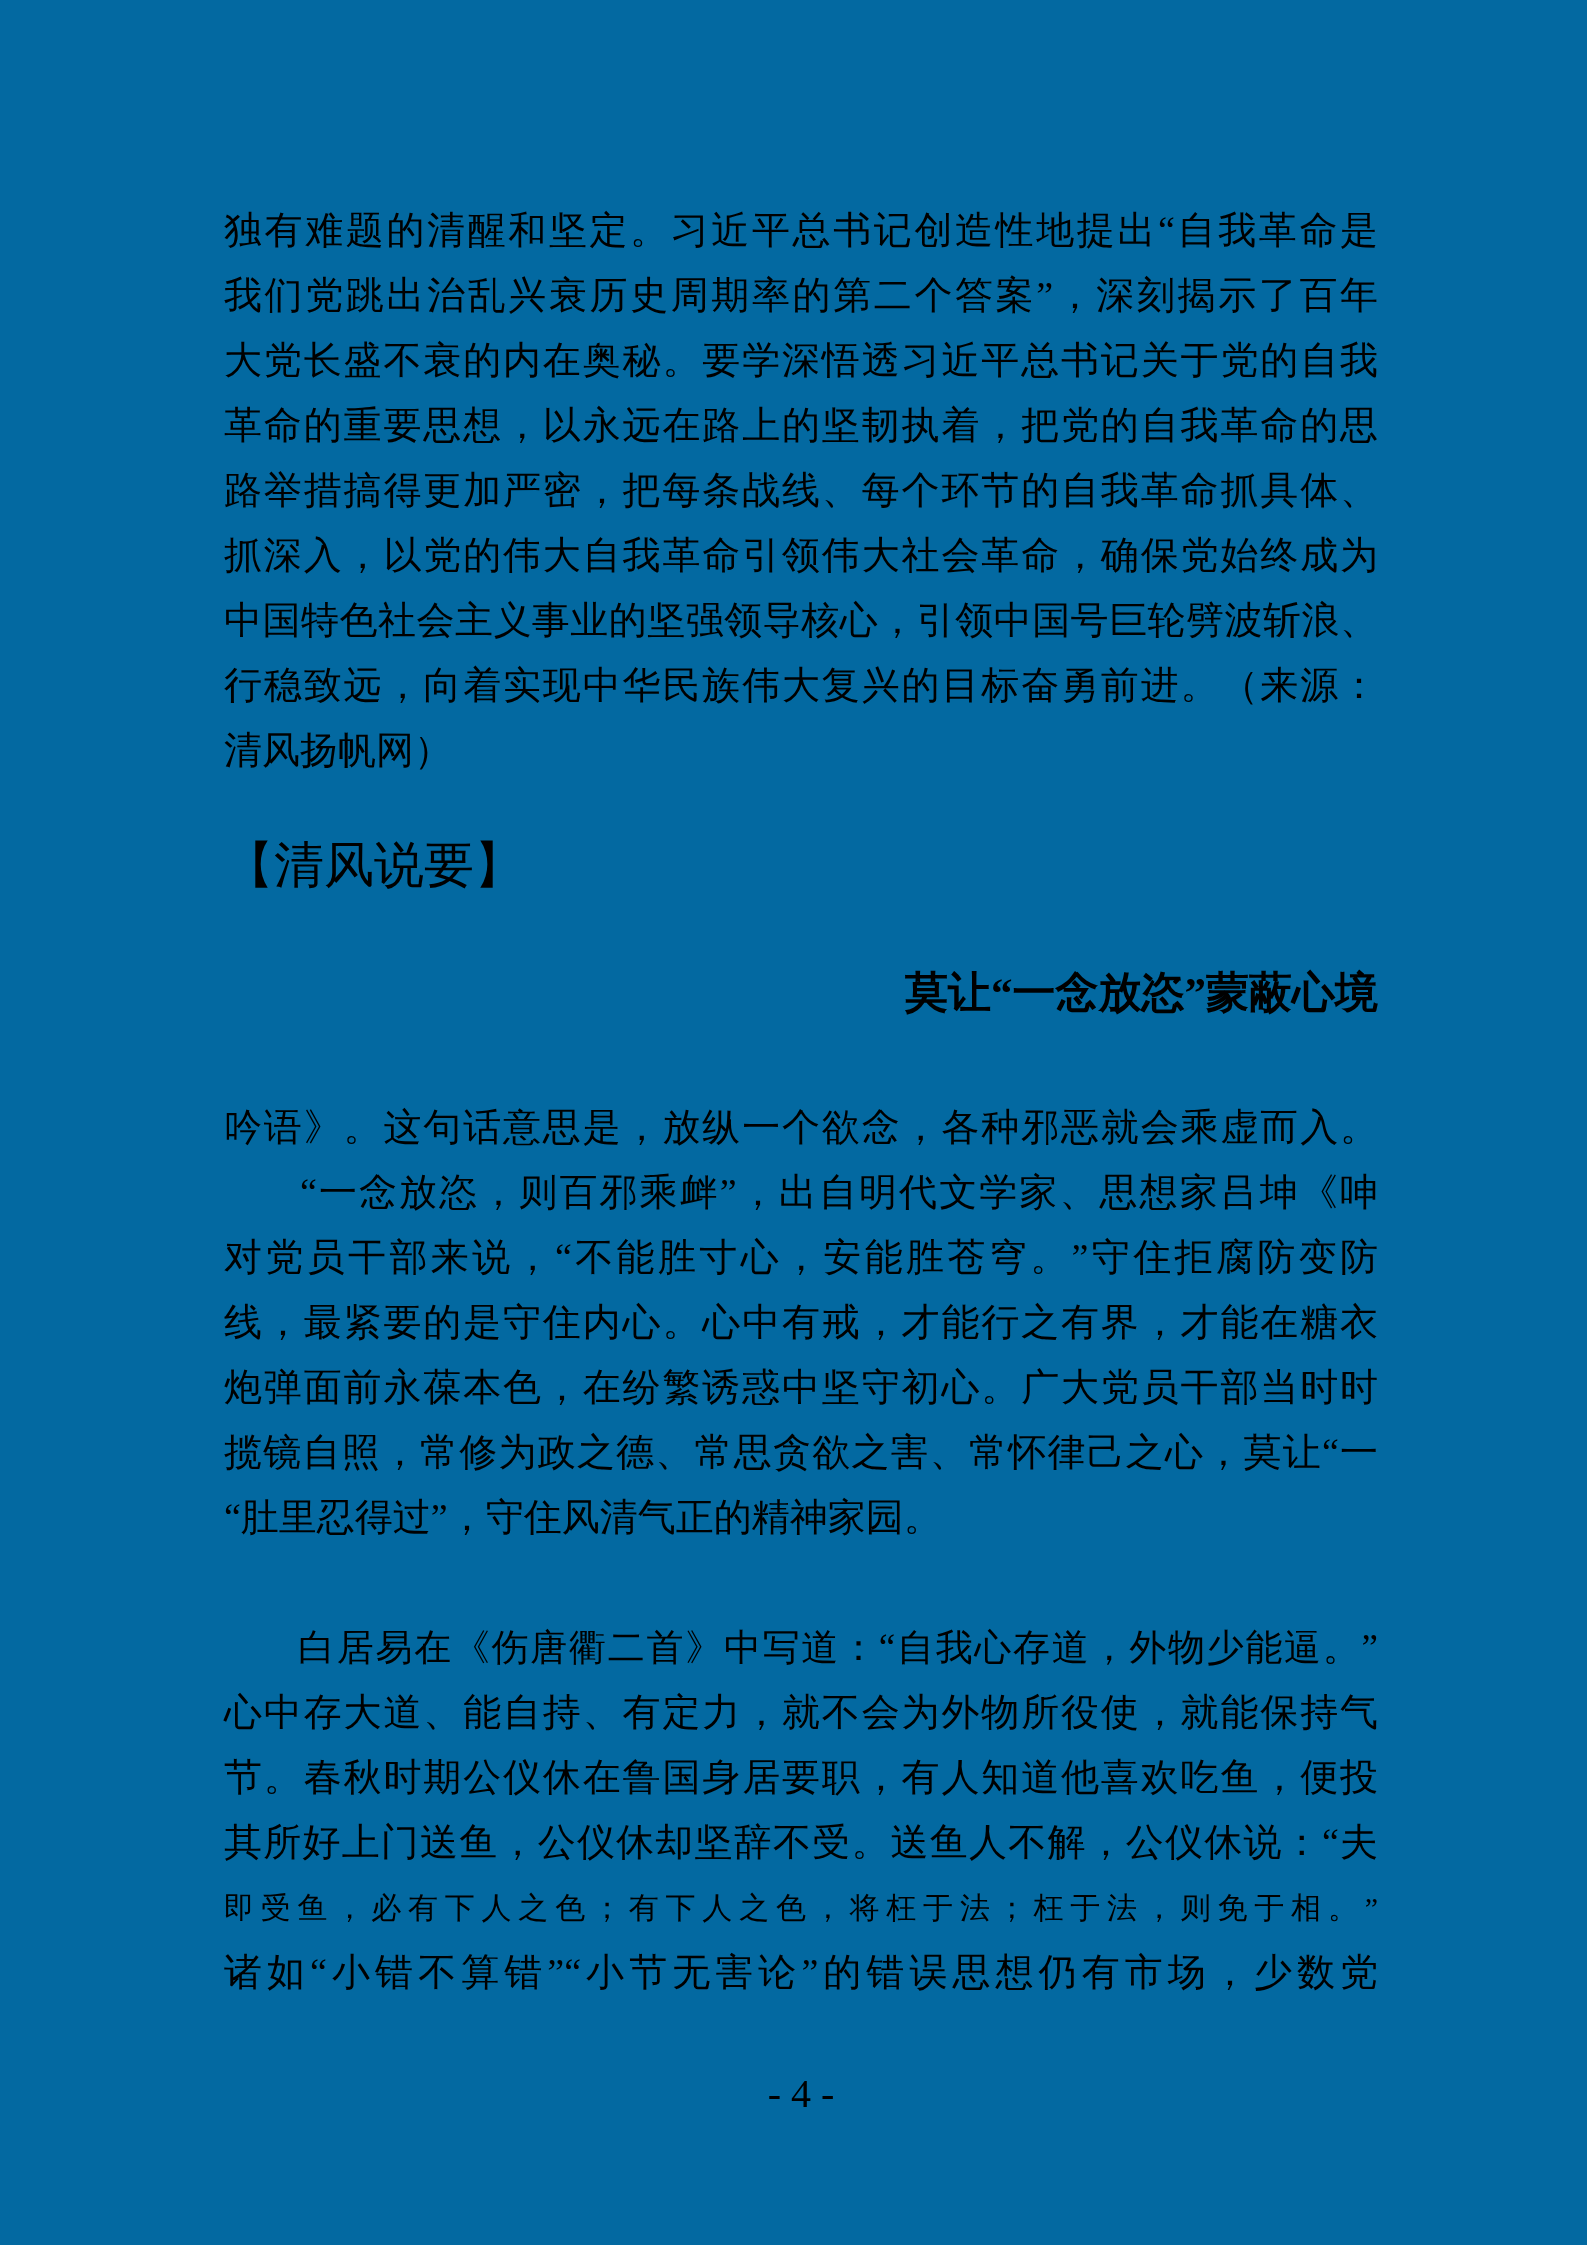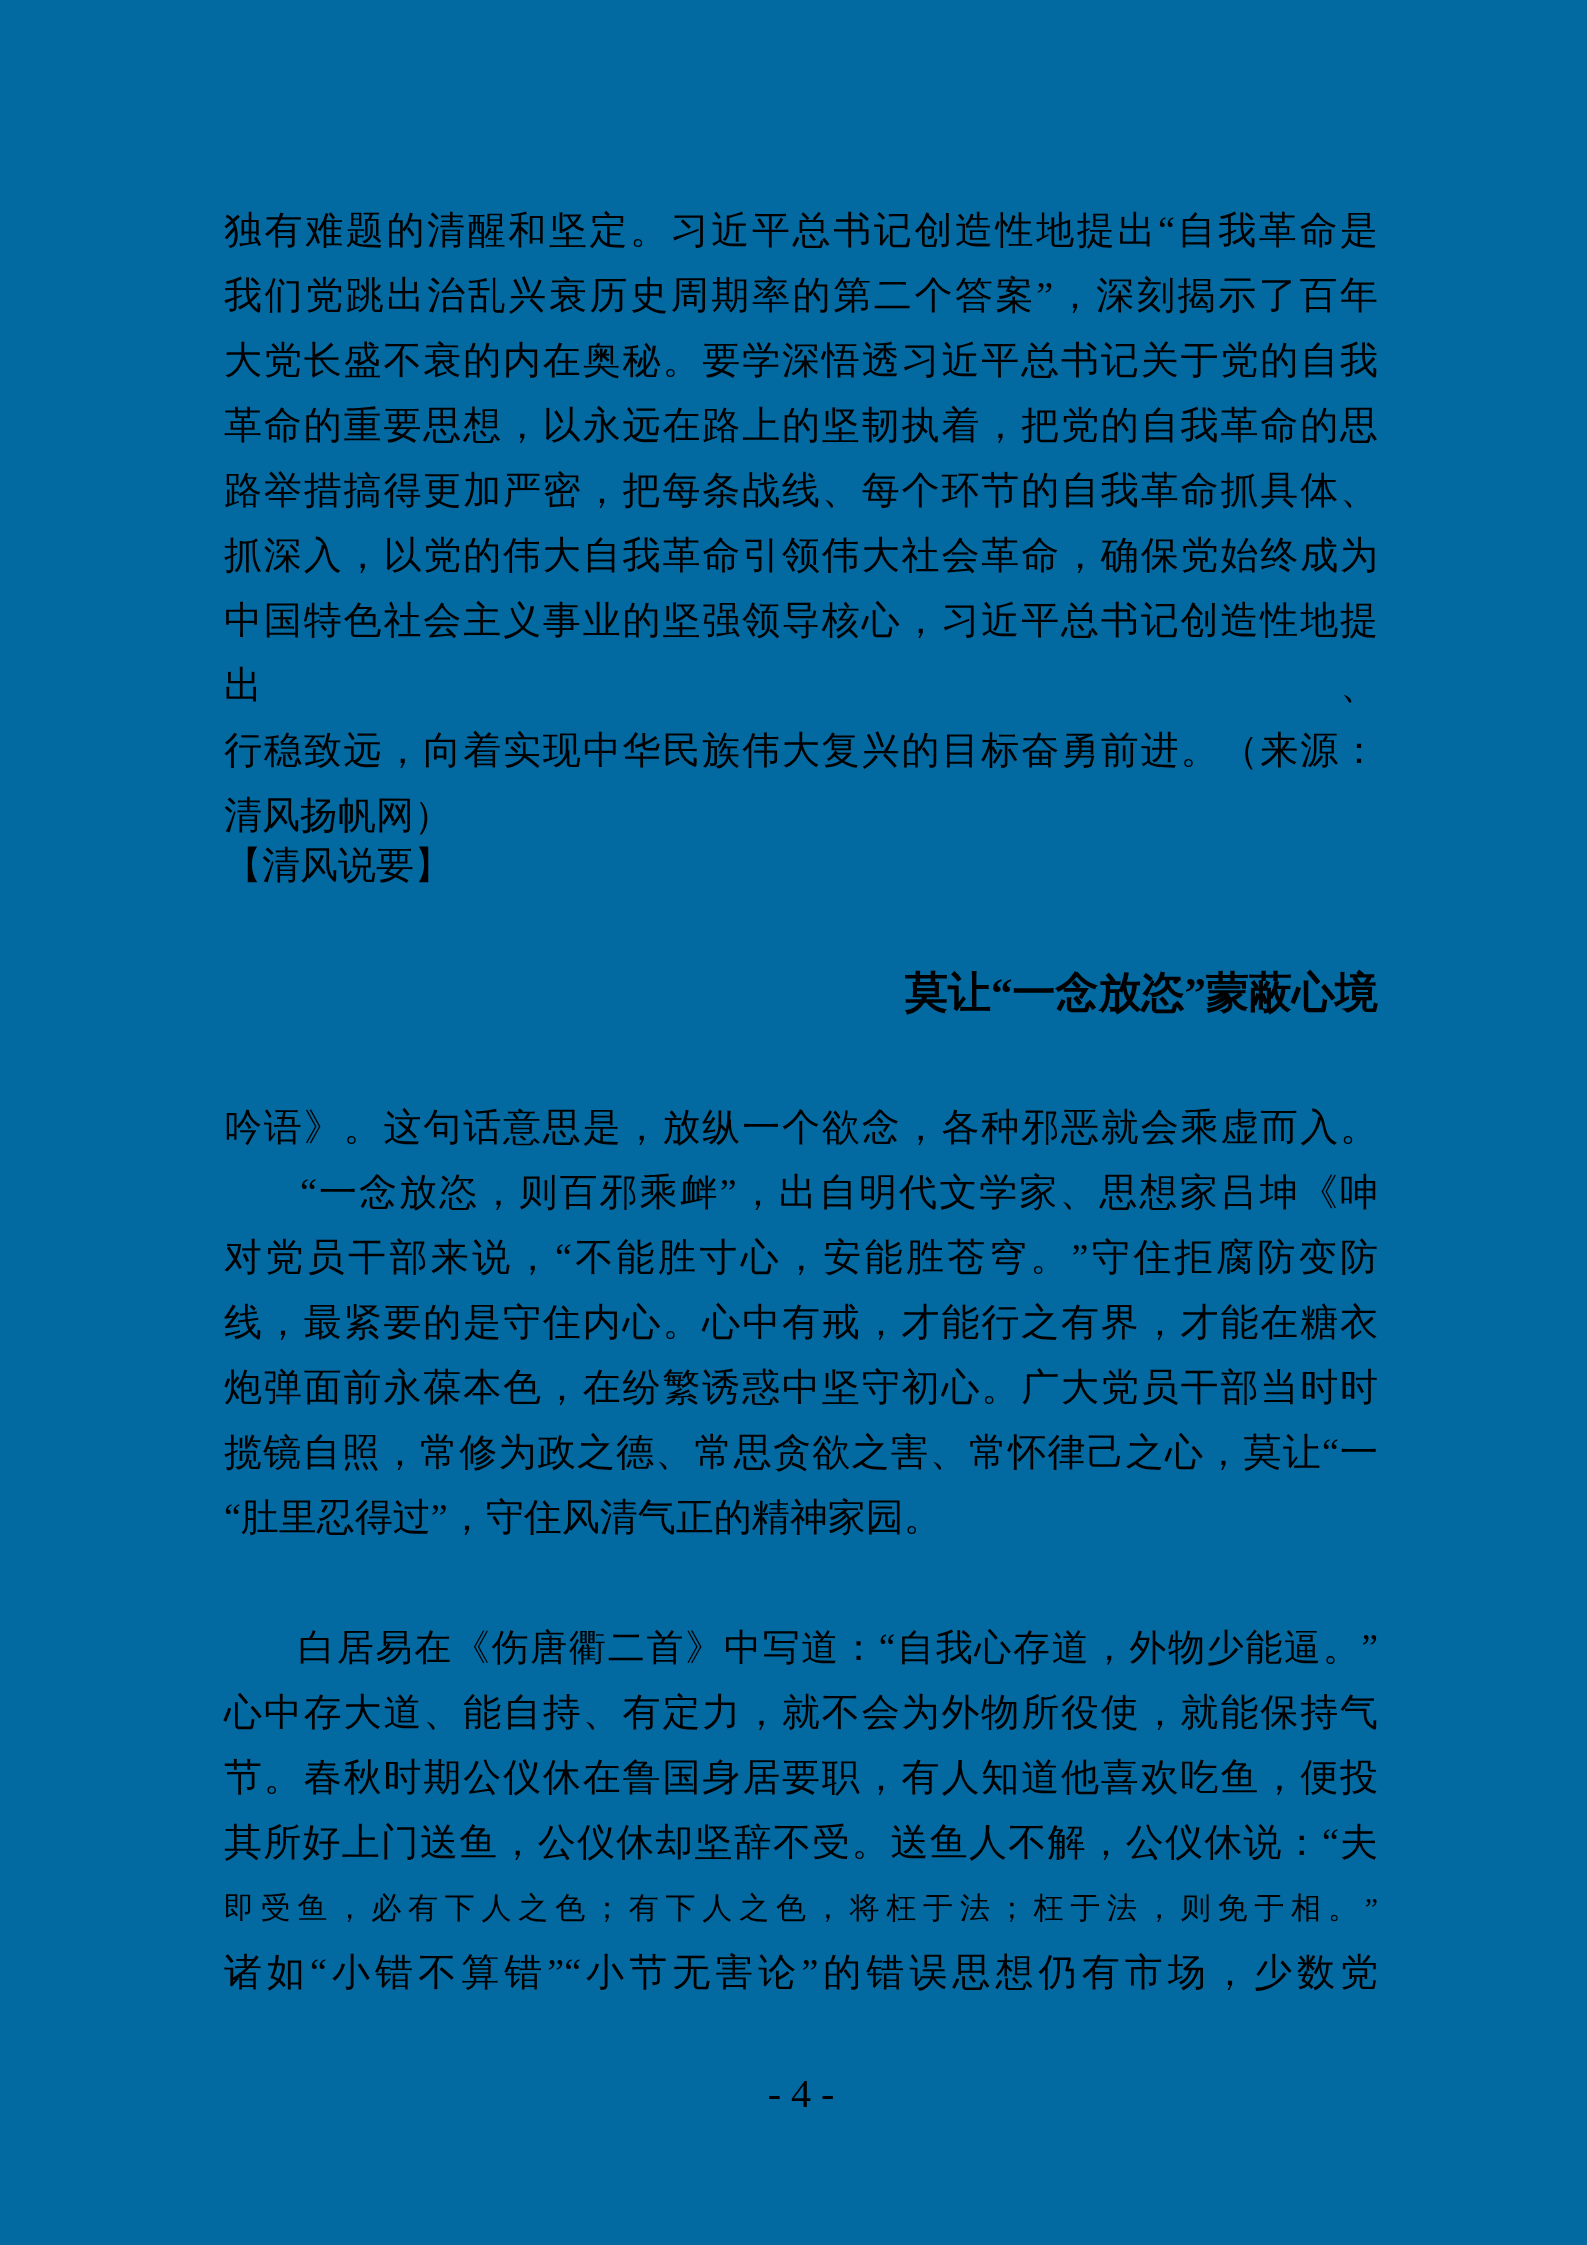--- a/index.html
+++ b/index.html
@@ -33,21 +33,21 @@
   }
   .line.indent {
     text-indent: 2em;
   }
   .line.squeeze1 { font-size: 37px; }
   .line.squeeze2 { font-size: 30px; }
   .section-label {
     position: absolute;
     left: 224px;
     top: 833px;
-    font-size: 38px;
+    font-size: 50px;
     line-height: 65px;
   }
   .article-title {
     position: absolute;
     left: 224px;
     width: 1154px;
     top: 960px;
     margin: 0;
     font-size: 43px;
     line-height: 65px;
@@ -69,21 +69,21 @@
 
 <div class="page">
 
   <section class="para" style="top:198px">
     <div class="line">独有难题的清醒和坚定。习近平总书记创造性地提出“自我革命是</div>
     <div class="line">我们党跳出治乱兴衰历史周期率的第二个答案”，深刻揭示了百年</div>
     <div class="line">大党长盛不衰的内在奥秘。要学深悟透习近平总书记关于党的自我</div>
     <div class="line">革命的重要思想，以永远在路上的坚韧执着，把党的自我革命的思</div>
     <div class="line">路举措搞得更加严密，把每条战线、每个环节的自我革命抓具体、</div>
     <div class="line">抓深入，以党的伟大自我革命引领伟大社会革命，确保党始终成为</div>
-    <div class="line">中国特色社会主义事业的坚强领导核心，习近平总书记创造性地提出、</div>
+    <div class="line">中国特色社会主义事业的坚强领导核心，引领中国号巨轮劈波斩浪、</div>
     <div class="line">行稳致远，向着实现中华民族伟大复兴的目标奋勇前进。（来源：</div>
     <div class="line last">清风扬帆网）</div>
   </section>
 
   <div class="section-label">【清风说要】</div>
 
   <h1 class="article-title">莫让“一念放恣”蒙蔽心境</h1>
 
   <section class="para" style="top:1095px">
     <div class="line">吟语》。这句话意思是，放纵一个欲念，各种邪恶就会乘虚而入。</div>

